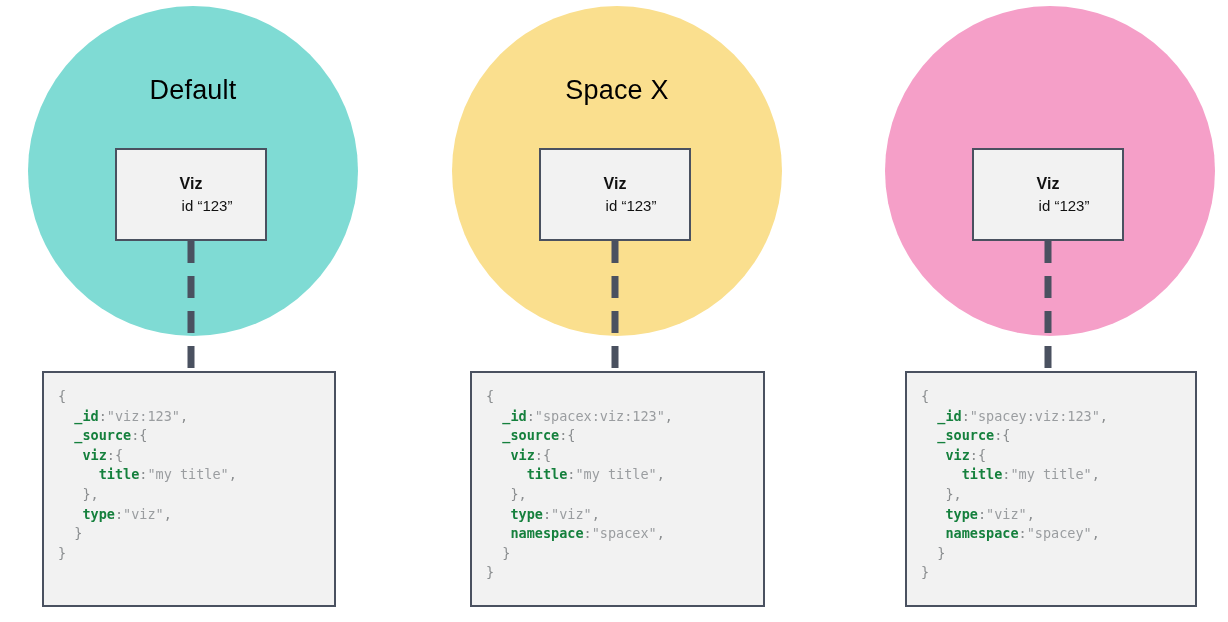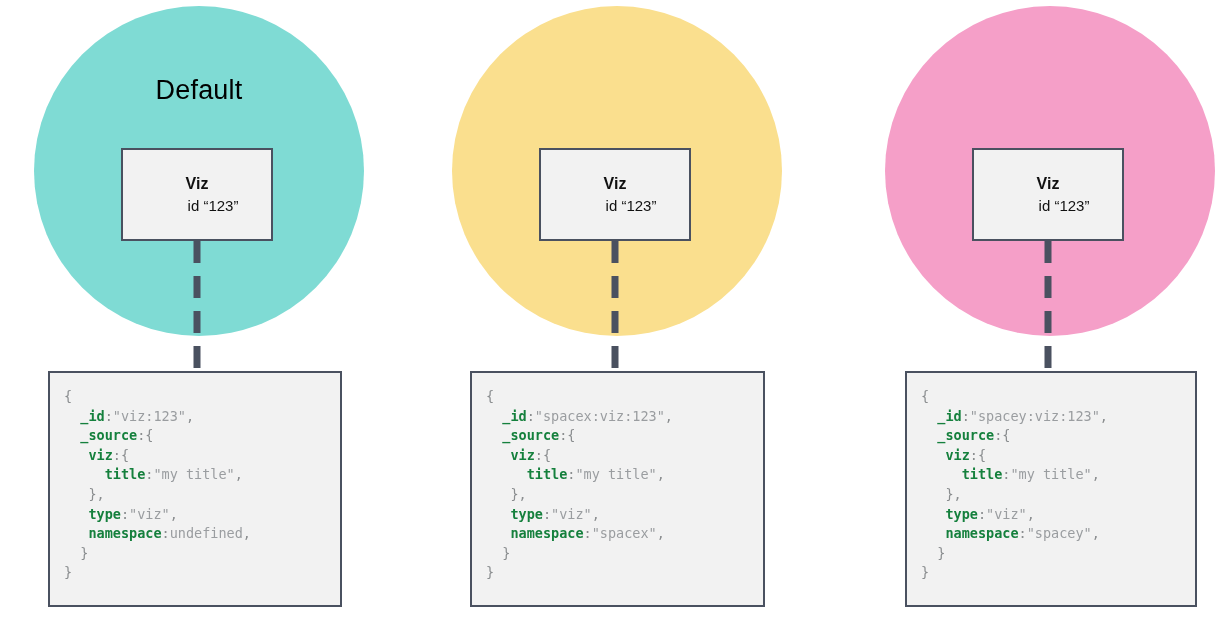--- a/index.html
+++ b/index.html
@@ -20,21 +20,21 @@
     width: 1228px;
     height: 622px;
   }
 
   .column {
     position: absolute;
     top: 0;
     width: 410px;
     height: 622px;
   }
-  .column.c0 { left: 14px; }
+  .column.c0 { left: 8px; }
   .column.c1 { left: 432px; }
   .column.c2 { left: 865px; }
 
   
   .space-circle {
     position: absolute;
     top: 6px;
     left: 20px;
     width: 330px;
     height: 330px;
@@ -136,28 +136,28 @@
       </svg>
     </div>
     <div class="code-box">
         <div class="code-line"><span class="br">{</span></div>
         <div class="code-line"><span class="p">  </span><span class="k">_id</span><span class="p">:</span><span class="v">"viz:123"</span><span class="p">,</span></div>
         <div class="code-line"><span class="p">  </span><span class="k">_source</span><span class="p">:{</span></div>
         <div class="code-line"><span class="p">   </span><span class="k">viz</span><span class="p">:{</span></div>
         <div class="code-line"><span class="p">     </span><span class="k">title</span><span class="p">:</span><span class="v">"my title"</span><span class="p">,</span></div>
         <div class="code-line"><span class="br">   },</span></div>
         <div class="code-line"><span class="p">   </span><span class="k">type</span><span class="p">:</span><span class="v">"viz"</span><span class="p">,</span></div>
-        <div class="code-line"><span class="p">   </span><span class="k">namespace</span><span class="p">:</span><span class="v">undefined</span><span class="p">,</span></div>
         <div class="code-line"><span class="br">  }</span></div>
         <div class="code-line"><span class="br">}</span></div>
       </div>
   </div>
 
   <div class="column c1">
     <div class="space-circle" style="background: rgb(250, 223, 142);"></div>
+    <div class="space-title">Space X</div>
     <div class="viz-box">
       <div class="viz-name">Viz</div>
       <div class="viz-id">id “123”</div>
     </div>
     <div class="connector">
       <svg width="8" height="132" viewBox="0 0 8 132" xmlns="http://www.w3.org/2000/svg">
         <line x1="4" y1="0" x2="4" y2="132" stroke="#4A5160" stroke-width="7" stroke-dasharray="22 13"></line>
       </svg>
     </div>
     <div class="code-box">

